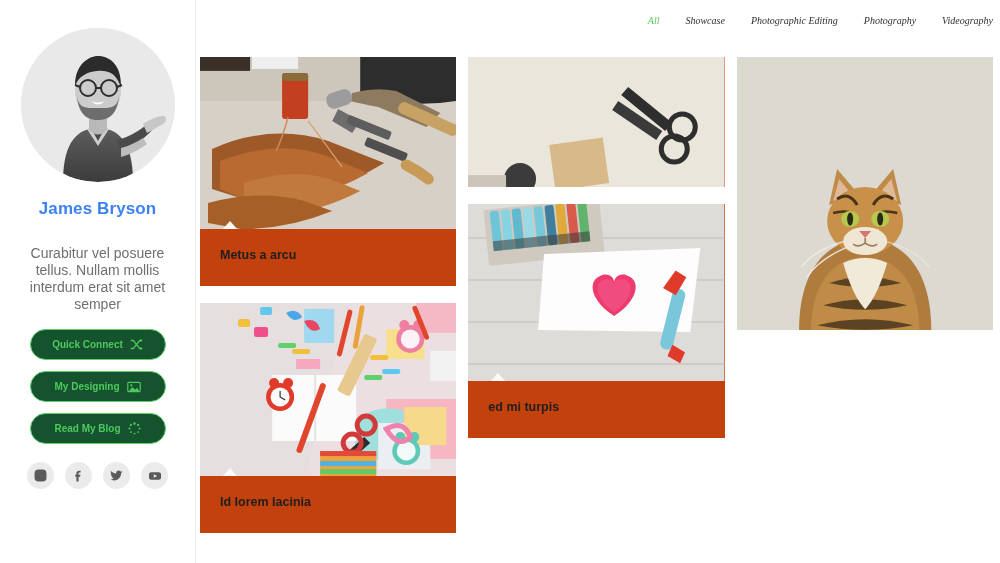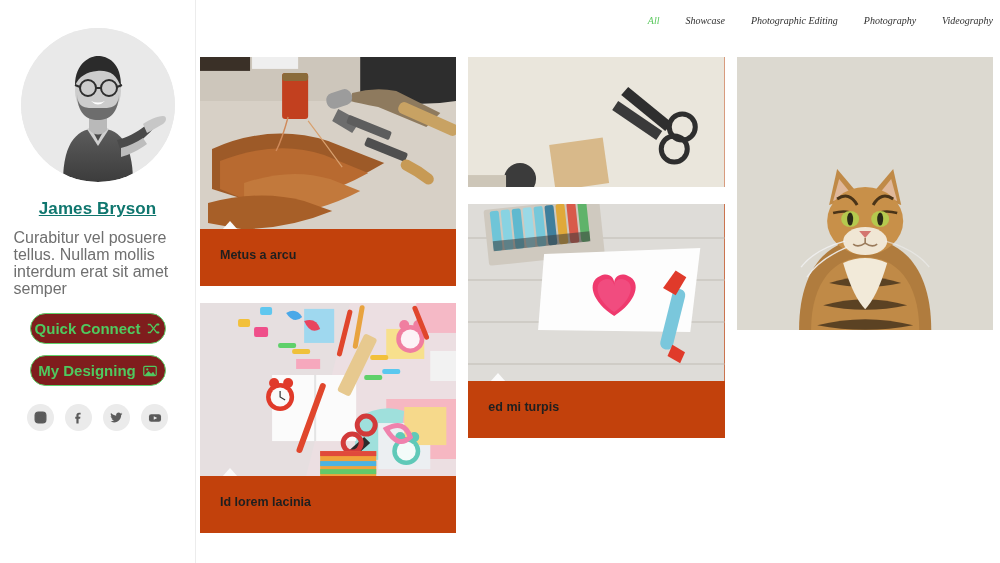--- a/index.html
+++ b/index.html
@@ -22,34 +22,33 @@
   }
   .avatar {
     width: 154px; height: 154px; border-radius: 50%;
     background: #e9e9e9; overflow: hidden; position: relative;
     flex: 0 0 auto;
   }
   .avatar svg { display:block; width:100%; height:100%; }
 
   .profile-name {
     margin-top: 17px;
-    font-size: 17px; font-weight: bold; color: #0f766e;
+    font-size: 17px; font-weight: bold; color: #3b82f6;
     letter-spacing: .1px;
-    text-decoration: underline;
   }
   .profile-bio {
-    margin-top: 10px; width: 168px;
-    text-align: left; font-size: 16px; line-height: 17px; color: #6f6f6f;
+    margin-top: 26px; width: 168px;
+    text-align: center; font-size: 14px; line-height: 17px; color: #6f6f6f;
   }
   .btn-stack { margin-top: 16px; display: flex; flex-direction: column; gap: 11px; }
   .pill {
     width: 136px; height: 31px; border-radius: 18px;
     border: 1.4px solid #5fd06a;
-    color: #4fc95f; background: #7f1d1d;
-    font-size: 15px; font-weight: bold;
+    color: #4fc95f; background: #14532d;
+    font-size: 10px; font-weight: bold;
     display: flex; align-items: center; justify-content: center; gap: 7px;
     cursor: pointer;
   }
   .pill .pico { display: flex; align-items: center; }
   .pill svg { display: block; }
 
   .socials { margin-top: 18px; display: flex; gap: 11px; }
   .soc {
     width: 27px; height: 27px; border-radius: 50%;
     background: #ebebeb; display: flex; align-items: center; justify-content: center;
@@ -161,20 +160,35 @@
         <span>My Designing</span>
         <span class="pico">
           <svg width="14" height="12" viewBox="0 0 18 14" fill="none" stroke="#4fc95f" stroke-width="1.5">
             <rect x="1" y="1" width="16" height="12" rx="1.5"></rect>
             <circle cx="5.5" cy="5" r="1.4" fill="#4fc95f" stroke="none"></circle>
             <path d="M2.5 12 L7 7 L10.5 10.5 L13 8 L15.6 12 Z" fill="#4fc95f" stroke="none"></path>
           </svg>
         </span>
       </div>
 
+      <div class="pill">
+        <span>Read My Blog</span>
+        <span class="pico">
+          <svg width="13" height="13" viewBox="0 0 16 16" fill="#4fc95f">
+            <circle cx="8" cy="1.8" r="1.45"></circle>
+              <circle cx="12.4" cy="3.6" r="1.35"></circle>
+            <circle cx="14.2" cy="8" r="1.25"></circle>
+              <circle cx="12.4" cy="12.4" r="1.15"></circle>
+            <circle cx="8" cy="14.2" r="1.05"></circle>
+              <circle cx="3.6" cy="12.4" r="1.15"></circle>
+            <circle cx="1.8" cy="8" r="1.25"></circle>
+              <circle cx="3.6" cy="3.6" r="1.35"></circle>
+          </svg>
+        </span>
+      </div>
 
     </div>
 
     <div class="socials">
       <div class="soc">
         <svg width="13" height="13" viewBox="0 0 16 16" fill="none" stroke="#5b5b5b" stroke-width="1.35">
           <rect x="1.3" y="1.3" width="13.4" height="13.4" rx="4"></rect>
           <circle cx="8" cy="8" r="3.2"></circle>
           <circle cx="11.9" cy="4.1" r="0.95" fill="#5b5b5b" stroke="none"></circle>
         </svg>

